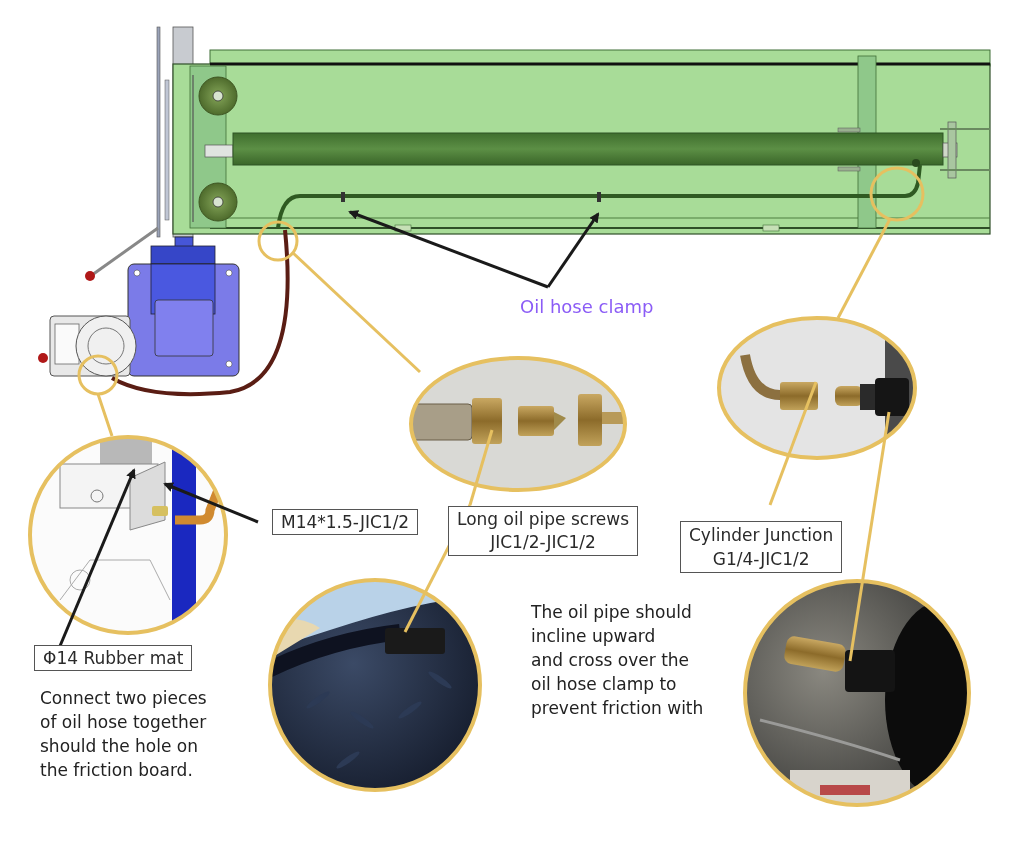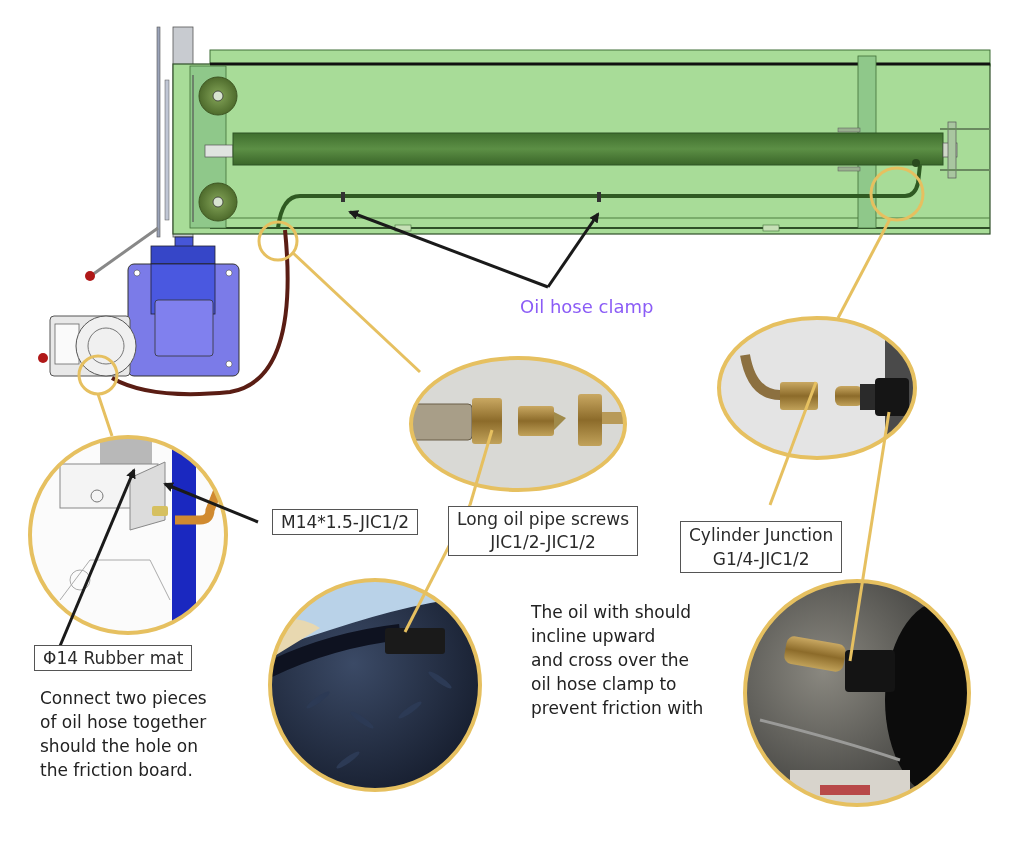--- a/index.html
+++ b/index.html
@@ -243,18 +243,18 @@
 <div class="label-box" style="left:34px; top:645px;">Φ14 Rubber mat</div>
 
 <div class="note" style="left:40px; top:686px;">
   <span>Connect two pieces</span>
   <span>of oil hose together</span>
   <span>should the hole on</span>
   <span>the friction board.</span>
 </div>
 
 <div class="note" style="left:531px; top:600px;">
-  <span>The oil with should</span>
+  <span>The oil pipe should</span>
   <span>incline upward</span>
   <span>and cross over the</span>
   <span>oil hose clamp to</span>
   <span>prevent friction with</span>
 </div>
 
 </body></html>

